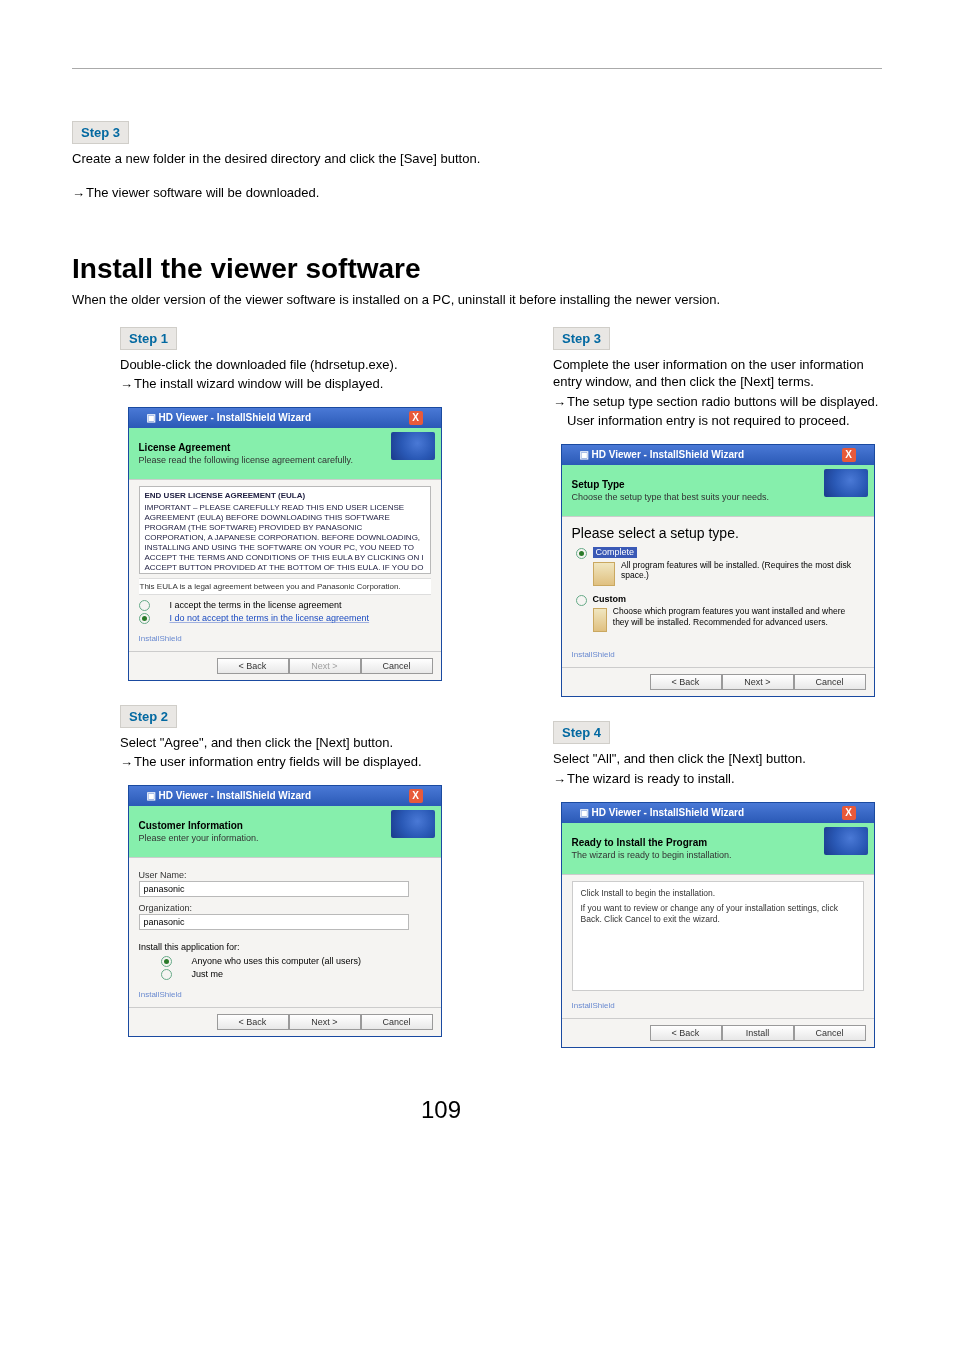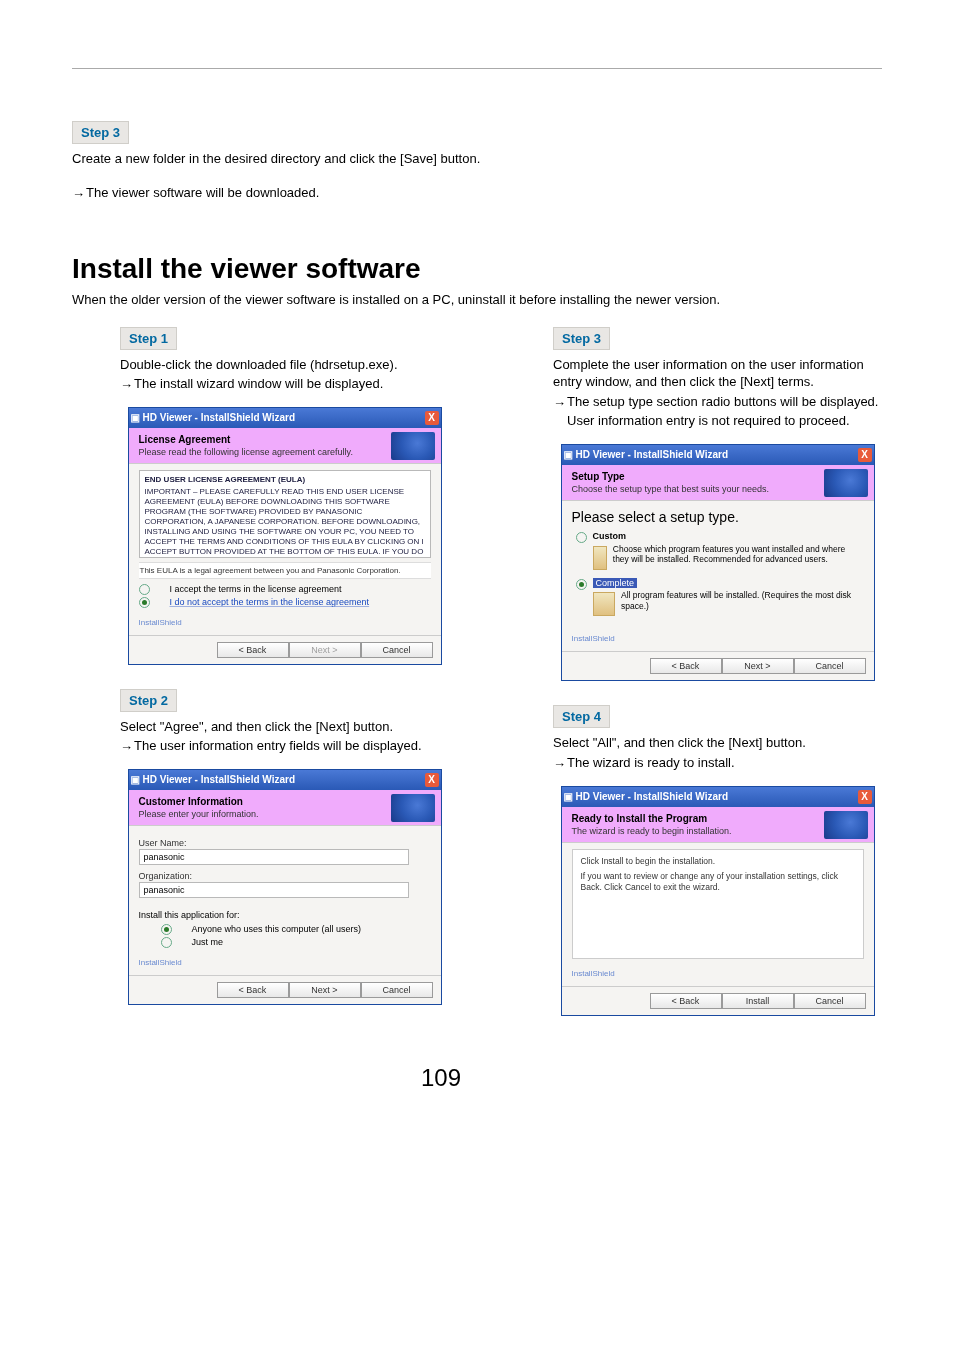--- a/index.html
+++ b/index.html
@@ -78,38 +78,38 @@
     border: 1px solid #1a4aa0;
     font-size: 9px;
     background: #fff;
     box-sizing: border-box;
   }
   .dlg-titlebar {
     background: linear-gradient(#4a79d6, #2a59b6);
     color: #fff;
     font-weight: bold;
     font-size: 10px;
-    padding: 3px 2px;
+    padding: 3px 18px;
     display: flex;
     align-items: center;
     justify-content: space-between;
   }
   .dlg-titlebar .ico { display:inline-block; width:12px; }
   .dlg-x {
     width: 14px; height: 14px;
     background: #e85a3a;
     color: #fff;
     font-size: 10px;
     line-height: 14px;
     text-align: center;
     border-radius: 2px;
   }
   .dlg-header {
-    background: #f0abfc;
-    padding: 6px 10px;
+    background: #86efac;
+    padding: 14px 10px;
     border-bottom: 1px solid #ccc;
     position: relative;
   }
   .dlg-header .swoosh {
     position:absolute;
     right:6px; top:4px;
     width:44px; height:28px;
     background: radial-gradient(circle at 60% 40%, #4a79d6 0%, #2a59b6 50%, #1a3a8a 100%);
     border-radius:2px;
   }
@@ -309,39 +309,39 @@
             <span class="dlg-x">X</span>
           </div>
           <div class="dlg-header">
             <div class="swoosh"></div>
             <b>Setup Type</b>
             <span>Choose the setup type that best suits your needs.</span>
           </div>
           <div class="dlg-body">
             <div style="font-size:14px;margin:2px 0 6px 0">Please select a setup type.</div>
             <div class="setup-opt">
+              <span class="r sel"></span>
+              <div class="txt">
+                <span class="name box">Complete</span>
+                <div style="display:flex;gap:6px;margin-top:2px">
+                  <span class="ic"></span>
+                  <span>All program features will be installed. (Requires the most disk space.)</span>
+                </div>
+              </div>
+            </div>
+            <div class="setup-opt">
               <span class="r"></span>
               <div class="txt">
                 <span class="name">Custom</span>
                 <div style="display:flex;gap:6px;margin-top:2px">
                   <span class="ic"></span>
                   <span>Choose which program features you want installed and where they will be installed. Recommended for advanced users.</span>
                 </div>
               </div>
             </div>
-            <div class="setup-opt">
-              <span class="r sel"></span>
-              <div class="txt">
-                <span class="name box">Complete</span>
-                <div style="display:flex;gap:6px;margin-top:2px">
-                  <span class="ic"></span>
-                  <span>All program features will be installed. (Requires the most disk space.)</span>
-                </div>
-              </div>
-            </div>
             <div class="install-brand" style="margin-top:18px">InstallShield</div>
           </div>
           <div class="dlg-btnbar">
             <div class="btn">&lt; Back</div>
             <div class="btn">Next &gt;</div>
             <div class="btn">Cancel</div>
           </div>
         </div>
       </div>
 

